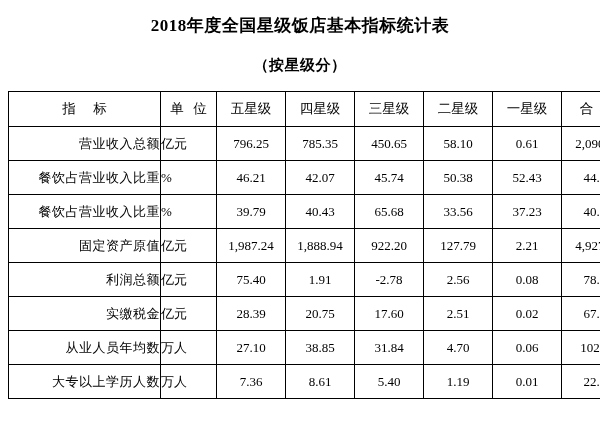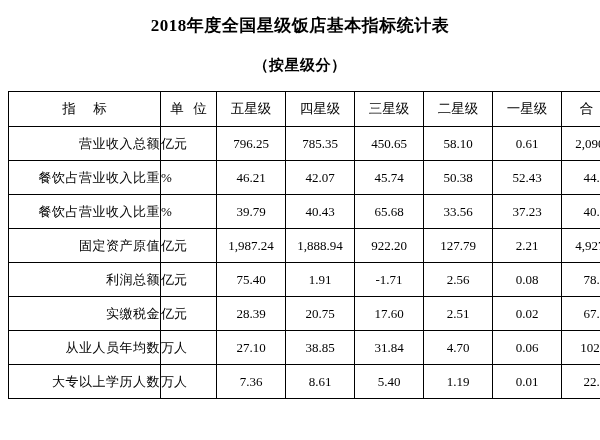--- a/index.html
+++ b/index.html
@@ -149,21 +149,21 @@
           <td class="num">922.20</td>
           <td class="num">127.79</td>
           <td class="num">2.21</td>
           <td class="num">4,927.39</td>
         </tr>
         <tr>
           <td class="ind">利润总额</td>
           <td class="unit">亿元</td>
           <td class="num">75.40</td>
           <td class="num">1.91</td>
-          <td class="num">-1.71</td>
+          <td class="num">-2.78</td>
           <td class="num">2.56</td>
           <td class="num">0.08</td>
           <td class="num">78.24</td>
         </tr>
         <tr>
           <td class="ind">实缴税金</td>
           <td class="unit">亿元</td>
           <td class="num">28.39</td>
           <td class="num">20.75</td>
           <td class="num">17.60</td>

